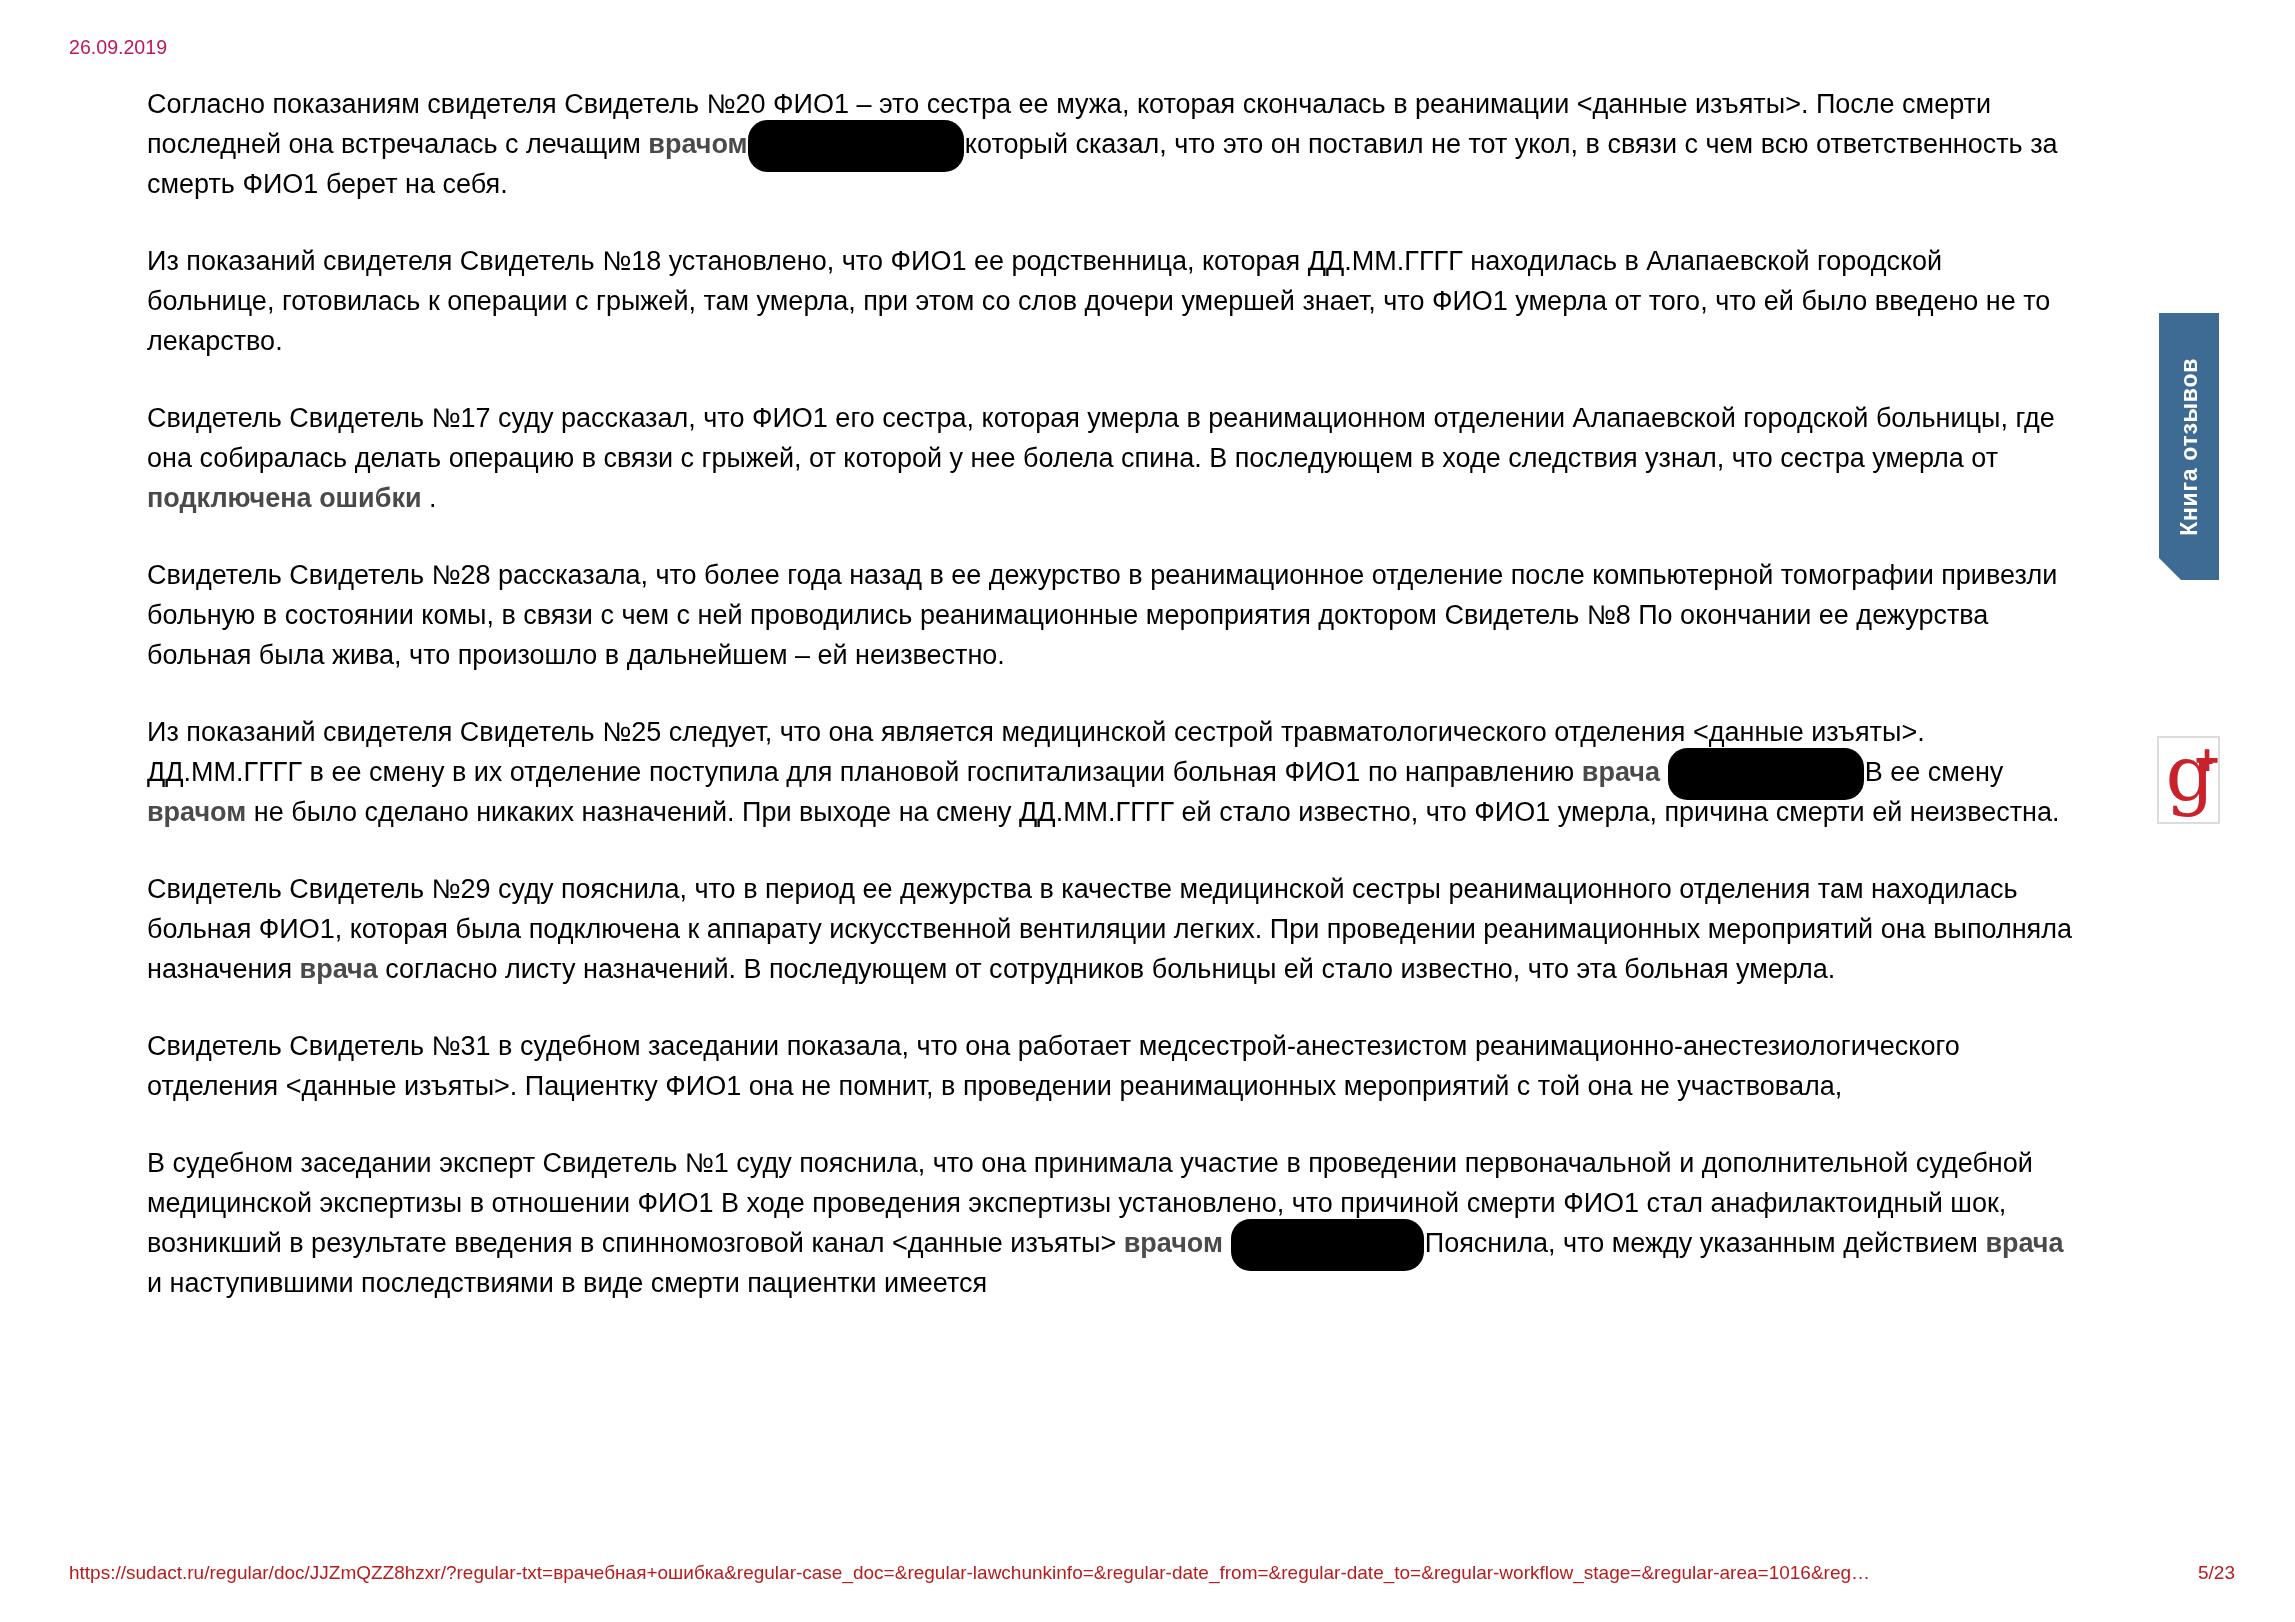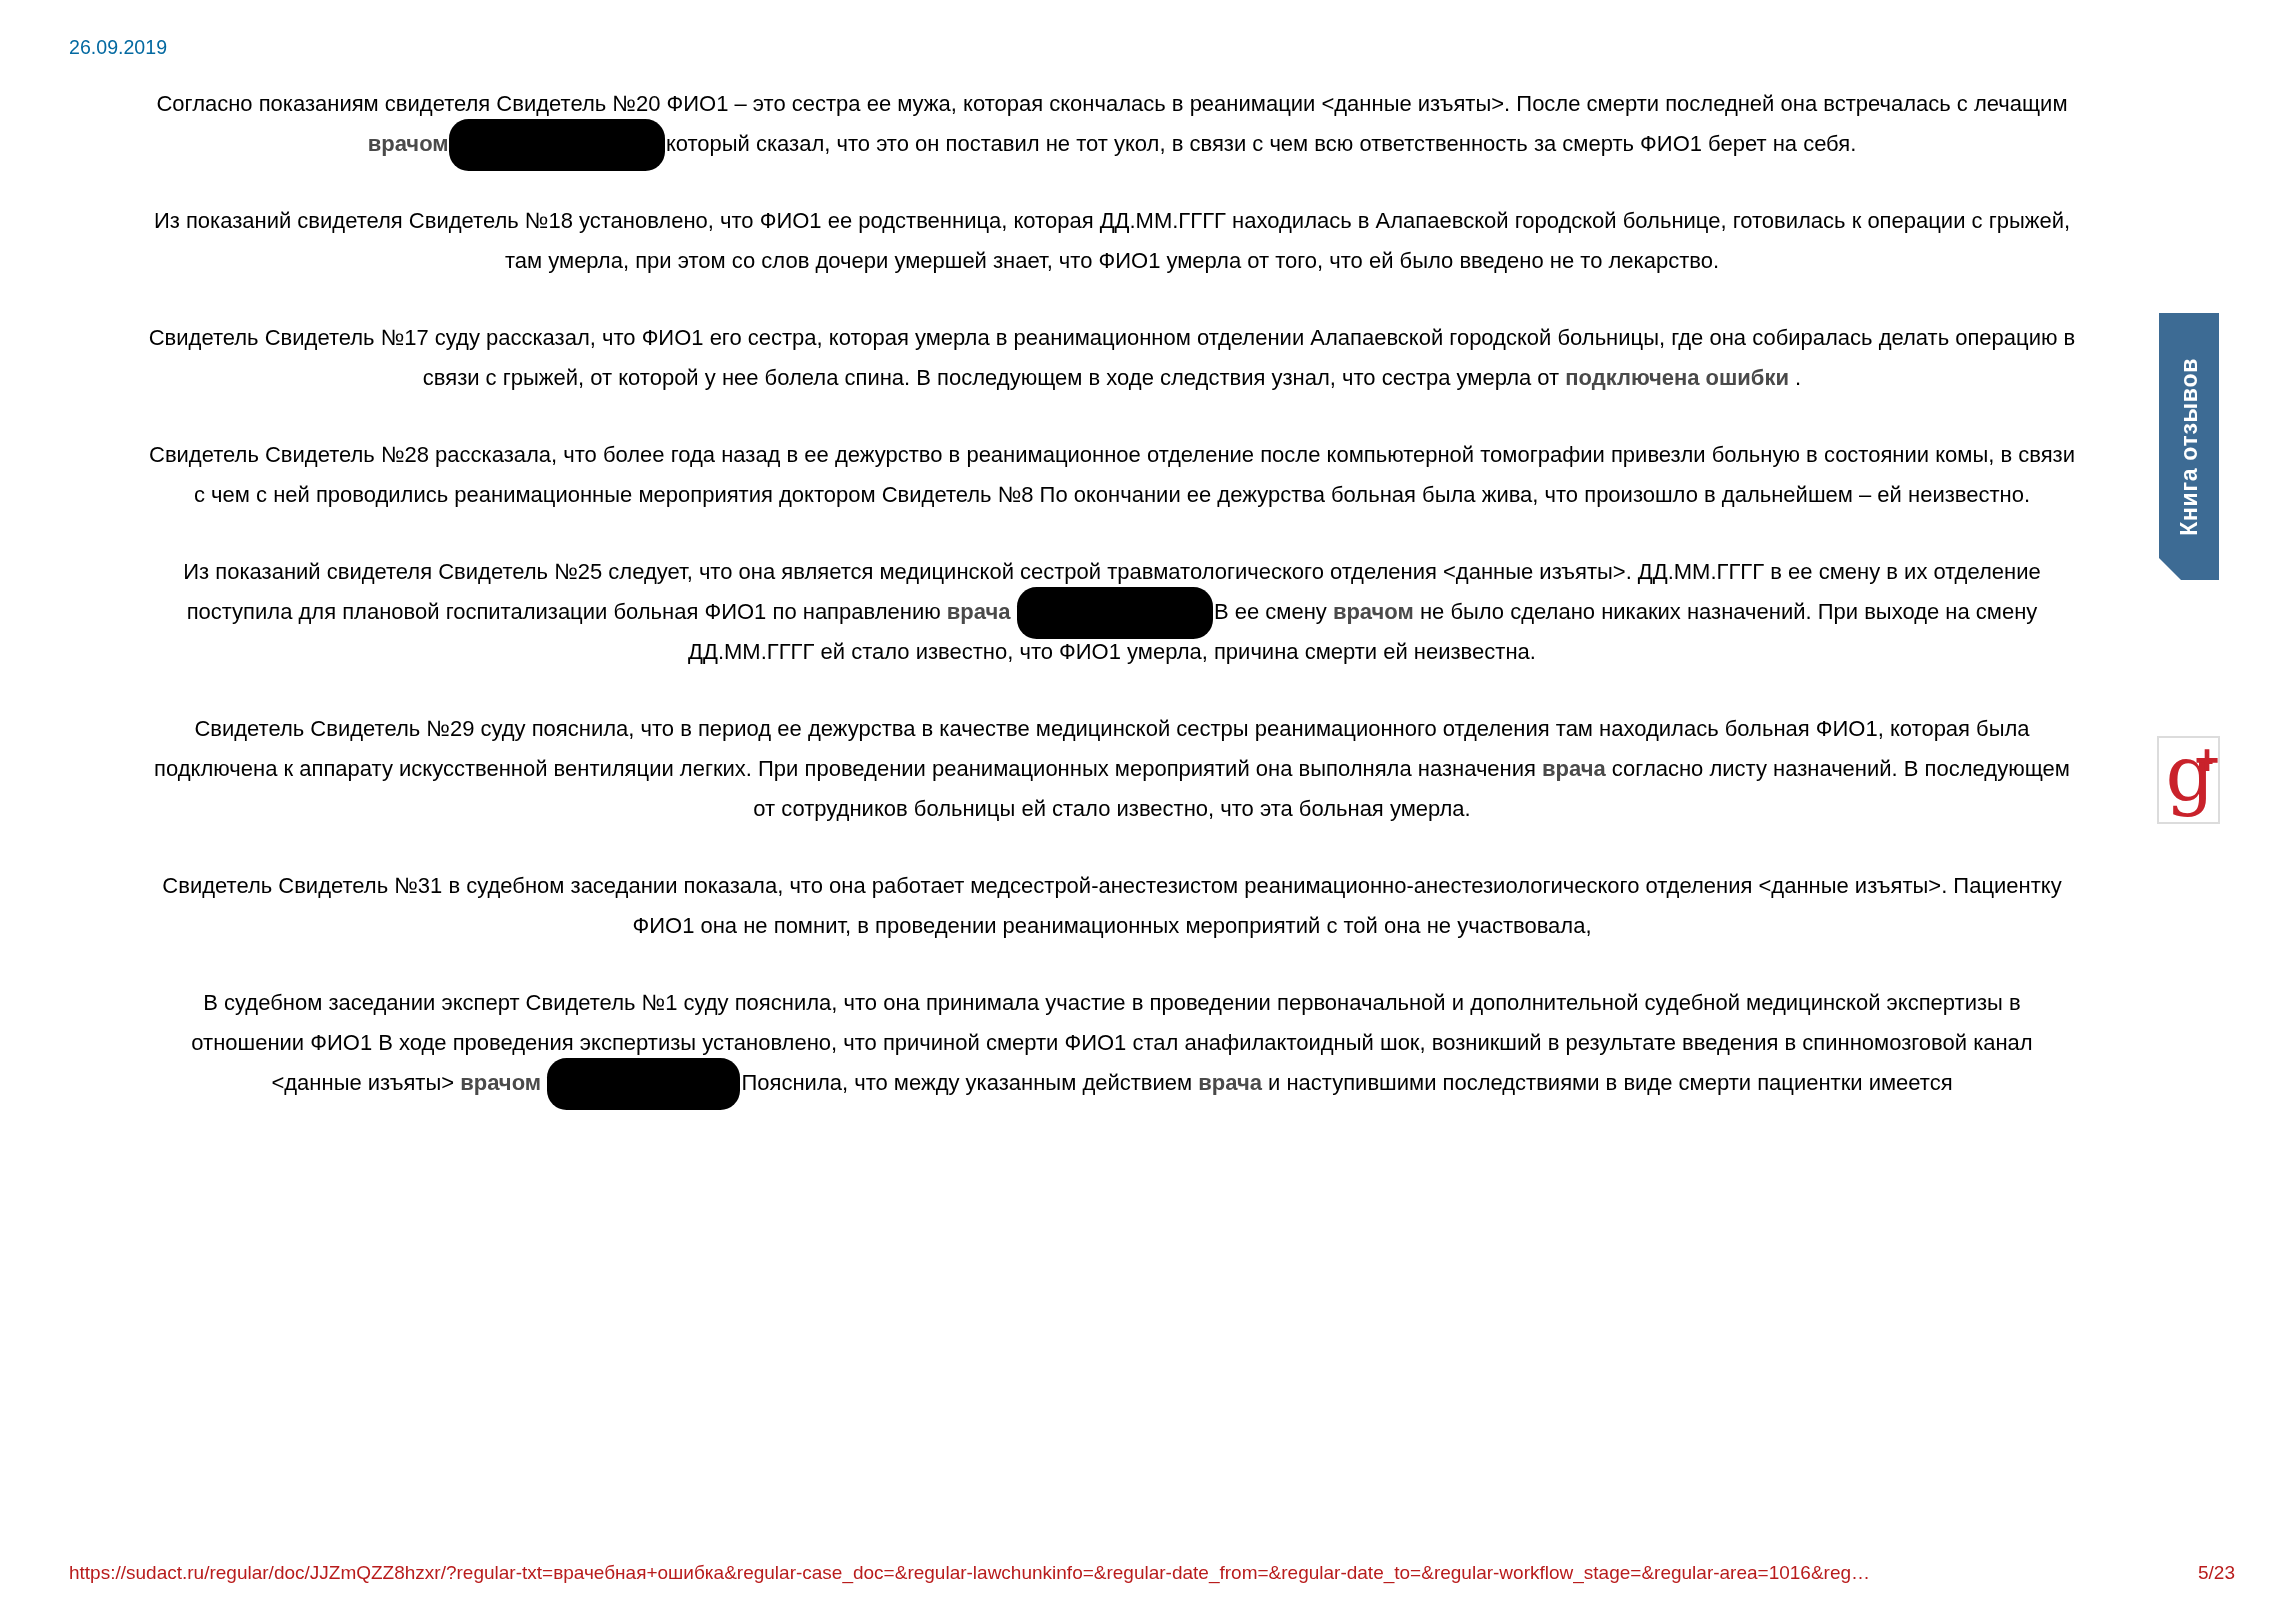--- a/index.html
+++ b/index.html
@@ -18,21 +18,21 @@
 
   
   .page-header {
     position: absolute;
     top: 34px;
     left: 69px;
     right: 69px;
     height: 26px;
     font-size: 19.6px;
     line-height: 26px;
-    color: #0369a1;
+    color: #be185d;
   }
   .print-date {
     position: absolute;
     left: 0;
     top: 0;
     white-space: nowrap;
   }
   .print-title {
     position: absolute;
     left: 50%;
@@ -43,24 +43,24 @@
 
   
   .doc-body {
     position: absolute;
     top: 84px;
     left: 147px;
     width: 1930px;
   }
   .doc-body p {
     margin: 0 0 37px 0;
-    font-size: 22px;
+    font-size: 27px;
     line-height: 40px;
     color: #000;
-    text-align: center;
+    text-align: left;
   }
   .hl {
     font-weight: bold;
     color: #4a4a4a;
   }
   .redaction {
     display: inline-block;
     width: 203px;
     height: 52px;
     margin: -9.2px 1.3px -9.2px 0;

